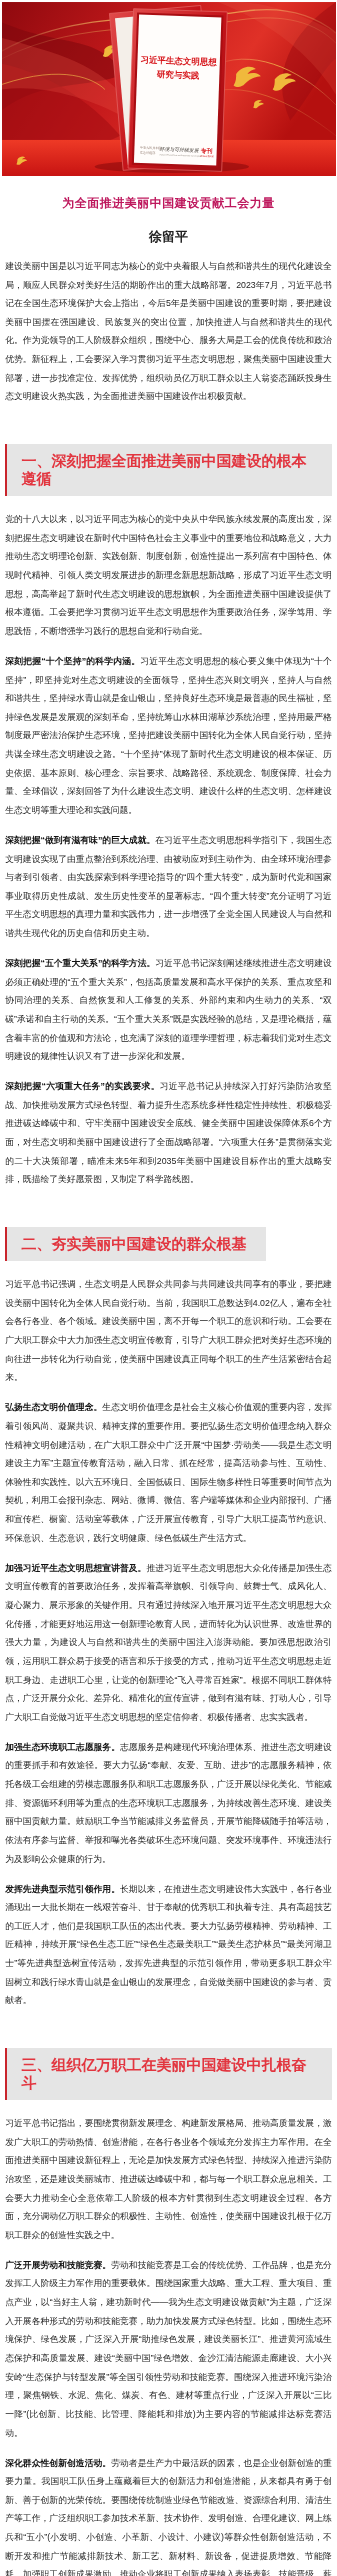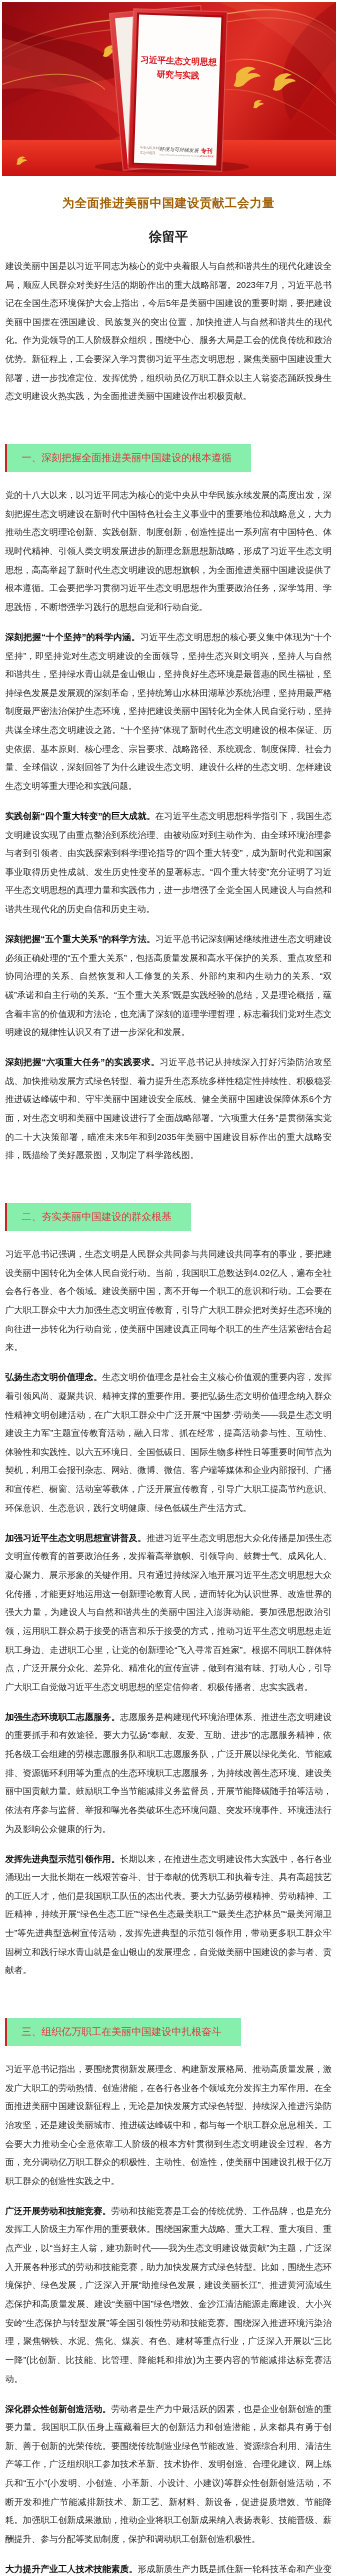--- a/index.html
+++ b/index.html
@@ -10,21 +10,21 @@
     color:#232323;
   }
   .page{width:337px;overflow:hidden;background:#fff;}
   .hero{margin:1.5px 1.5px 0 1.5px;line-height:0;}
   .hero svg{display:block;}
   .article-title{
     margin:19.6px 7.2px 0 7.2px;
     text-align:center;
     font-size:12px;
     font-weight:700;
-    color:#a16207;
+    color:#be185d;
     letter-spacing:0.5px;
   }
   .article-author{
     margin:15.5px 0 3.1px 0;
     text-align:center;
     font-size:13px;
     font-weight:700;
     color:#222;
   }
   .body-wrap{padding:0 5.2px;}
@@ -32,25 +32,25 @@
     margin:11.3px 0;
     font-size:8.8px;
     line-height:2.12;
     text-align:justify;
     color:#232323;
   }
   .body-wrap p strong{color:#111;margin-top:29px;}
   .section-heading{
     display:inline-block;
     margin:27px 0 3.1px 0;
-    background:#86efac;
+    background:#e5e5e5;
     border-left:2.6px solid #c9252c;
     padding:7.7px 19.6px 7.7px 14.4px;
-    font-size:10px;
-    font-weight:400;
+    font-size:15px;
+    font-weight:700;
     color:#e2353f;
     line-height:1.2;
   }
 </style>
 </head>
 <body>
 
 <div class="page">
 
   <div class="hero">
@@ -126,21 +126,21 @@
 
   <h1 class="article-title">为全面推进美丽中国建设贡献工会力量</h1>
   <div class="article-author">徐留平</div>
 
   <div class="body-wrap">
     <p>建设美丽中国是以习近平同志为核心的党中央着眼人与自然和谐共生的现代化建设全局，顺应人民群众对美好生活的期盼作出的重大战略部署。2023年7月，习近平总书记在全国生态环境保护大会上指出，今后5年是美丽中国建设的重要时期，要把建设美丽中国摆在强国建设、民族复兴的突出位置，加快推进人与自然和谐共生的现代化。作为党领导的工人阶级群众组织，围绕中心、服务大局是工会的优良传统和政治优势。新征程上，工会要深入学习贯彻习近平生态文明思想，聚焦美丽中国建设重大部署，进一步找准定位、发挥优势，组织动员亿万职工群众以主人翁姿态踊跃投身生态文明建设火热实践，为全面推进美丽中国建设作出积极贡献。</p>
     <div>
         <div><h2 class="section-heading">一、深刻把握全面推进美丽中国建设的根本遵循</h2></div>
         <p><span>党的十八大以来，以习近平同志为核心的党中央从中华民族永续发展的高度出发，深刻把握生态文明建设在新时代中国特色社会主义事业中的重要地位和战略意义，大力推动生态文明理论创新、实践创新、制度创新，创造性提出一系列富有中国特色、体现时代精神、引领人类文明发展进步的新理念新思想新战略，形成了习近平生态文明思想，高高举起了新时代生态文明建设的思想旗帜，为全面推进美丽中国建设提供了根本遵循。工会要把学习贯彻习近平生态文明思想作为重要政治任务，深学笃用、学思践悟，不断增强学习践行的思想自觉和行动自觉。</span></p>
         <p><strong>深刻把握“十个坚持”的科学内涵。</strong><span>习近平生态文明思想的核心要义集中体现为“十个坚持”，即坚持党对生态文明建设的全面领导，坚持生态兴则文明兴，坚持人与自然和谐共生，坚持绿水青山就是金山银山，坚持良好生态环境是最普惠的民生福祉，坚持绿色发展是发展观的深刻革命，坚持统筹山水林田湖草沙系统治理，坚持用最严格制度最严密法治保护生态环境，坚持把建设美丽中国转化为全体人民自觉行动，坚持共谋全球生态文明建设之路。“十个坚持”体现了新时代生态文明建设的根本保证、历史依据、基本原则、核心理念、宗旨要求、战略路径、系统观念、制度保障、社会力量、全球倡议，深刻回答了为什么建设生态文明、建设什么样的生态文明、怎样建设生态文明等重大理论和实践问题。</span></p>
-        <p><strong>实践创新“四个重大转变”的巨大成就。</strong><span>在习近平生态文明思想科学指引下，我国生态文明建设实现了由重点整治到系统治理、由被动应对到主动作为、由全球环境治理参与者到引领者、由实践探索到科学理论指导的“四个重大转变”，成为新时代党和国家事业取得历史性成就、发生历史性变革的显著标志。“四个重大转变”充分证明了习近平生态文明思想的真理力量和实践伟力，进一步增强了全党全国人民建设人与自然和谐共生现代化的历史自信和历史主动。</span></p>
+        <p><strong>深刻把握“做到有滋有味”的巨大成就。</strong><span>在习近平生态文明思想科学指引下，我国生态文明建设实现了由重点整治到系统治理、由被动应对到主动作为、由全球环境治理参与者到引领者、由实践探索到科学理论指导的“四个重大转变”，成为新时代党和国家事业取得历史性成就、发生历史性变革的显著标志。“四个重大转变”充分证明了习近平生态文明思想的真理力量和实践伟力，进一步增强了全党全国人民建设人与自然和谐共生现代化的历史自信和历史主动。</span></p>
         <p><strong>深刻把握“五个重大关系”的科学方法。</strong><span>习近平总书记深刻阐述继续推进生态文明建设必须正确处理的“五个重大关系”，包括高质量发展和高水平保护的关系、重点攻坚和协同治理的关系、自然恢复和人工修复的关系、外部约束和内生动力的关系、“双碳”承诺和自主行动的关系。“五个重大关系”既是实践经验的总结，又是理论概括，蕴含着丰富的价值观和方法论，也充满了深刻的道理学理哲理，标志着我们党对生态文明建设的规律性认识又有了进一步深化和发展。</span></p>
         <p><strong>深刻把握“六项重大任务”的实践要求。</strong><span>习近平总书记从持续深入打好污染防治攻坚战、加快推动发展方式绿色转型、着力提升生态系统多样性稳定性持续性、积极稳妥推进碳达峰碳中和、守牢美丽中国建设安全底线、健全美丽中国建设保障体系6个方面，对生态文明和美丽中国建设进行了全面战略部署。“六项重大任务”是贯彻落实党的二十大决策部署，瞄准未来5年和到2035年美丽中国建设目标作出的重大战略安排，既描绘了美好愿景图，又制定了科学路线图。</span></p>
         <div><h2 class="section-heading">二、夯实美丽中国建设的群众根基</h2></div>
         <p><span>习近平总书记强调，生态文明是人民群众共同参与共同建设共同享有的事业，要把建设美丽中国转化为全体人民自觉行动。当前，我国职工总数达到4.02亿人，遍布全社会各行各业、各个领域。建设美丽中国，离不开每一个职工的意识和行动。工会要在广大职工群众中大力加强生态文明宣传教育，引导广大职工群众把对美好生态环境的向往进一步转化为行动自觉，使美丽中国建设真正同每个职工的生产生活紧密结合起来。</span></p>
         <p><strong>弘扬生态文明价值理念。</strong><span>生态文明价值理念是社会主义核心价值观的重要内容，发挥着引领风尚、凝聚共识、精神支撑的重要作用。要把弘扬生态文明价值理念纳入群众性精神文明创建活动，在广大职工群众中广泛开展“中国梦·劳动美——我是生态文明建设主力军”主题宣传教育活动，融入日常、抓在经常，提高活动参与性、互动性、体验性和实践性。以六五环境日、全国低碳日、国际生物多样性日等重要时间节点为契机，利用工会报刊杂志、网站、微博、微信、客户端等媒体和企业内部报刊、广播和宣传栏、橱窗、活动室等载体，广泛开展宣传教育，引导广大职工提高节约意识、环保意识、生态意识，践行文明健康、绿色低碳生产生活方式。</span></p>
         <p><strong>加强习近平生态文明思想宣讲普及。</strong><span>推进习近平生态文明思想大众化传播是加强生态文明宣传教育的首要政治任务，发挥着高举旗帜、引领导向、鼓舞士气、成风化人、凝心聚力、展示形象的关键作用。只有通过持续深入地开展习近平生态文明思想大众化传播，才能更好地运用这一创新理论教育人民，进而转化为认识世界、改造世界的强大力量，为建设人与自然和谐共生的美丽中国注入澎湃动能。要加强思想政治引领，运用职工群众易于接受的语言和乐于接受的方式，推动习近平生态文明思想走近职工身边、走进职工心里，让党的创新理论“飞入寻常百姓家”。根据不同职工群体特点，广泛开展分众化、差异化、精准化的宣传宣讲，做到有滋有味、打动人心，引导广大职工自觉做习近平生态文明思想的坚定信仰者、积极传播者、忠实实践者。</span></p>
         <p><strong>加强生态环境职工志愿服务。</strong><span>志愿服务是构建现代环境治理体系、推进生态文明建设的重要抓手和有效途径。要大力弘扬“奉献、友爱、互助、进步”的志愿服务精神，依托各级工会组建的劳模志愿服务队和职工志愿服务队，广泛开展以绿化美化、节能减排、资源循环利用等为重点的生态环境职工志愿服务，为持续改善生态环境、建设美丽中国贡献力量。鼓励职工争当节能减排义务监督员，开展节能降碳随手拍等活动，依法有序参与监督、举报和曝光各类破坏生态环境问题、突发环境事件、环境违法行为及影响公众健康的行为。</span></p>
         <p><strong>发挥先进典型示范引领作用。</strong><span>长期以来，在推进生态文明建设伟大实践中，各行各业涌现出一大批长期在一线艰苦奋斗、甘于奉献的优秀职工和执着专注、具有高超技艺的工匠人才，他们是我国职工队伍的杰出代表。要大力弘扬劳模精神、劳动精神、工匠精神，持续开展“绿色生态工匠”“绿色生态最美职工”“最美生态护林员”“最美河湖卫士”等先进典型选树宣传活动，发挥先进典型的示范引领作用，带动更多职工群众牢固树立和践行绿水青山就是金山银山的发展理念，自觉做美丽中国建设的参与者、贡献者。</span></p>
         <div><h2 class="section-heading">三、组织亿万职工在美丽中国建设中扎根奋斗</h2></div>
         <p><span>习近平总书记指出，要围绕贯彻新发展理念、构建新发展格局、推动高质量发展，激发广大职工的劳动热情、创造潜能，在各行各业各个领域充分发挥主力军作用。在全面推进美丽中国建设新征程上，无论是加快发展方式绿色转型、持续深入推进污染防治攻坚，还是建设美丽城市、推进碳达峰碳中和，都与每一个职工群众息息相关。工会要大力推动全心全意依靠工人阶级的根本方针贯彻到生态文明建设全过程、各方面，充分调动亿万职工群众的积极性、主动性、创造性，使美丽中国建设扎根于亿万职工群众的创造性实践之中。</span></p>

